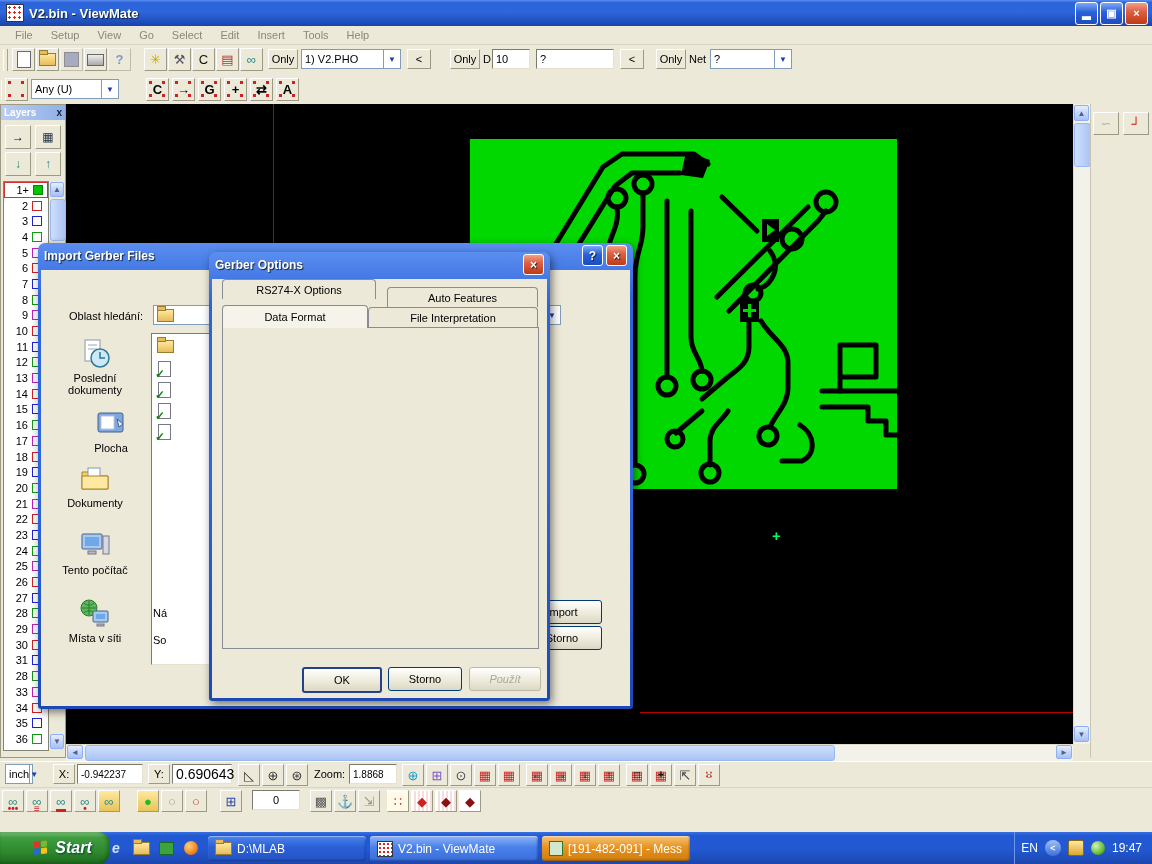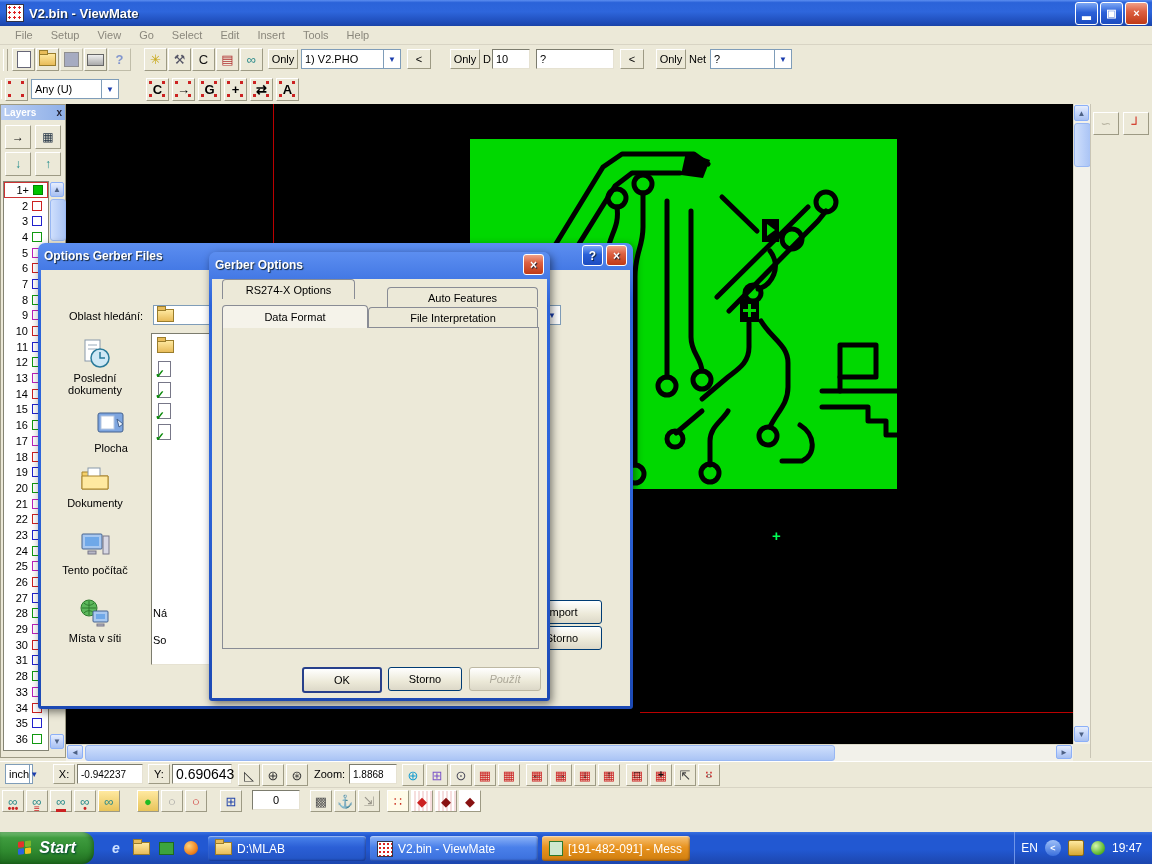--- a/index.html
+++ b/index.html
@@ -127,21 +127,21 @@
   .lamp-amber{background:linear-gradient(#ffe9a0,#e8c45a);}
   .pat-light{background:#fffbe8;}
   .pat-dots{background:repeating-linear-gradient(90deg,#fff 0 2px,#f6dede 2px 4px);}
   .pat-corners{background:#fff;}
   
   #taskbar{left:0;top:832px;width:1152px;height:32px;
     background:linear-gradient(180deg,#3871e0 0%,#2258d2 12%,#2258d2 55%,#1c46ae 100%);}
   #start-btn{position:absolute;left:0;top:0;height:32px;width:94px;border-radius:0 12px 12px 0;
     background:linear-gradient(180deg,#7ec97e 0%,#3f9c3f 18%,#2f8a2f 60%,#1e6a1e 100%);
     display:flex;align-items:center;justify-content:center;gap:6px;color:#fff;font-weight:bold;font-style:italic;
-    font-size:16px;text-shadow:1px 1px 2px #043;box-shadow:inset -2px 0 4px rgba(0,40,0,.4);}
+    font-size:16px;text-shadow:1px 1px 2px #043;box-shadow:inset -2px 0 4px rgba(0,40,0,.4);padding-left:16px;}
   .winflag{display:inline-block;width:15px;height:15px;transform:skewY(-6deg);}
   .winflag i{display:block;float:left;width:6px;height:6px;margin:0 1px 1px 0;border-radius:1px;}
   .task{position:absolute;top:4px;height:25px;border-radius:3px;color:#fff;display:flex;align-items:center;gap:5px;
     padding:0 7px;font-size:12px;box-sizing:border-box;
     background:linear-gradient(#4a84ec,#2b5fd6 45%,#2254c4);
     box-shadow:inset 0 1px 1px rgba(255,255,255,.45), inset -1px -1px 2px rgba(0,0,40,.35);}
   .task.active{background:linear-gradient(#8db4f8,#4a80ea 45%,#3a6fdc);}
   .task.alert{background:linear-gradient(#f6c277,#e8931f 45%,#cf7d0e);}
   .task .tlabel{white-space:nowrap;overflow:hidden;}
   #tray{position:absolute;right:0;top:0;height:32px;display:flex;align-items:center;gap:7px;padding:0 10px 0 6px;
@@ -573,21 +573,21 @@
         <span class="swatch sw-green"></span>
       </div>
       </div>
     <span class="sb-arrow" style="left:49px;top:77px;width:14px;height:15px;">▲</span>
     <div class="sb-thumb" style="left:49px;top:94px;width:14px;height:40px;"></div>
     <span class="sb-arrow" style="left:49px;top:629px;width:14px;height:15px;">▼</span>
   </div>
 
   <div class="xp-win" style="left:38px;top:243px;width:595px;height:466px;z-index:10;">
     <div class="xp-title">
-      <span>Options Gerber Files</span>
+      <span>Import Gerber Files</span>
       <span style="margin-left:auto;display:flex;">
         <span class="xp-cap help">?</span>
         <span class="xp-cap close">×</span>
       </span>
     </div>
     <div class="xp-body">
 
       <span class="lbl" style="left:28px;top:36px;">Oblast hledání:</span>
       <span class="combo" style="left:112px;top:35px;width:408px;">
         <span class="ico ic-folder"></span>
@@ -668,21 +668,21 @@
 
   <div class="xp-win" style="left:167px;top:252px;width:341px;height:449px;z-index:20;margin-left:42px;">
     <div class="xp-title">
       <span>Gerber Options</span>
       <span style="margin-left:auto;display:flex;">
         <span class="xp-cap close">×</span>
       </span>
     </div>
     <div class="xp-body">
 
-      <span class="tab" style="left:10px;top:0;width:133px;">RS274-X Options</span>
+      <span class="tab" style="left:10px;top:0;width:154px;">RS274-X Options</span>
       <span class="tab" style="left:175px;top:8px;width:151px;">Auto Features</span>
       <span class="tab active" style="left:10px;top:26px;width:146px;">Data Format</span>
       <span class="tab" style="left:156px;top:28px;width:170px;">File Interpretation</span>
       <div class="tab-panel" style="left:10px;top:48px;width:317px;height:322px;"></div>
 
       <span class="lbl" style="left:47px;top:60px;width:82px;justify-content:flex-end;">Left of decimal:</span>
       <span class="combo" style="left:133px;top:60px;width:46px;height:18px;">
         <span style="background:#316ac5;color:#fff;padding:0 8px 0 2px;">3</span>
         <span class="arrow">▼</span>
       </span>

